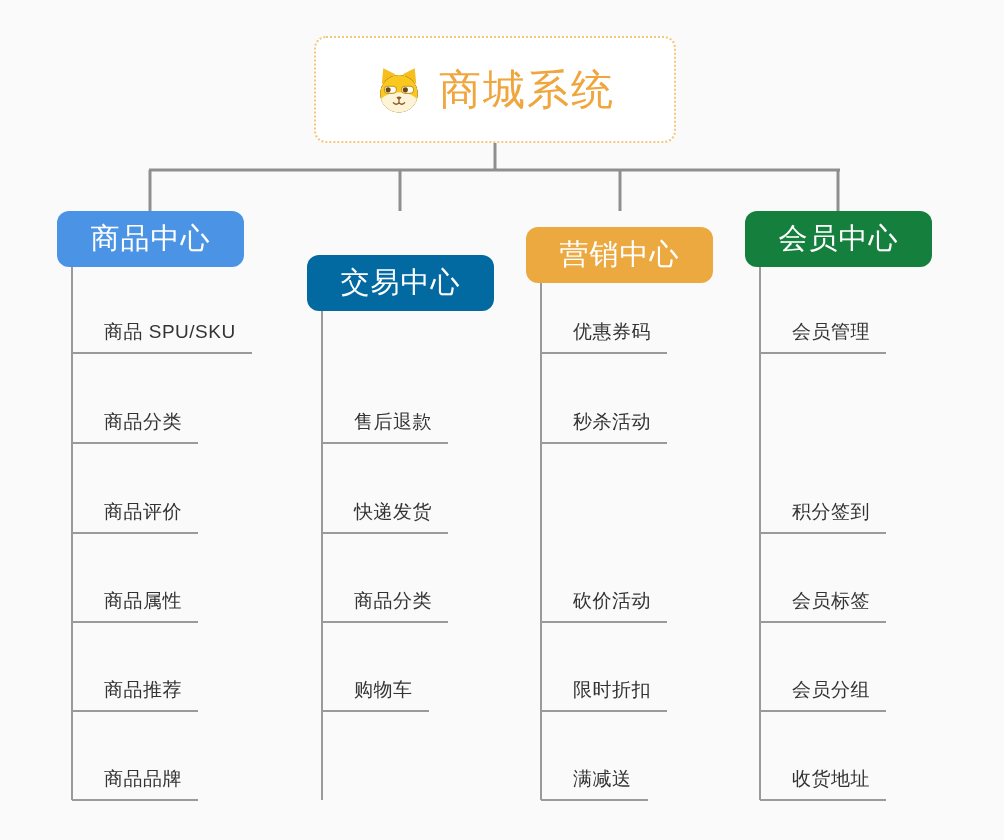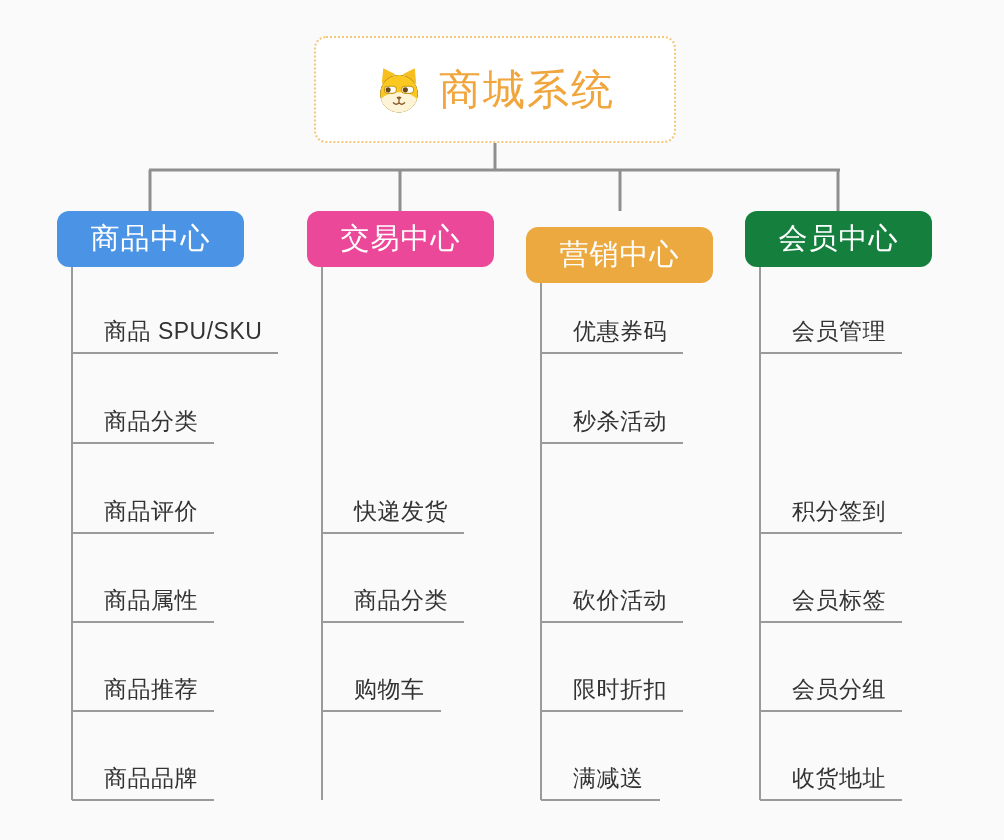--- a/index.html
+++ b/index.html
@@ -18,21 +18,21 @@
   .branch{
     position:absolute;top:211px;width:187px;height:56px;border-radius:12px;
     color:#ffffff;font-size:29px;letter-spacing:1px;
     display:flex;align-items:center;justify-content:center;cursor:pointer;
   }
   .b0{left:57px;background:#4b94e5}
   .b1{left:307px;background:#e45c5c}
   .b2{left:526px;background:#eba93f}
   .b3{left:745px;background:#6dbe45}
   .leaf{
-    position:absolute;font-size:23px;line-height:31px;color:#333;
+    position:absolute;font-size:19px;line-height:31px;color:#333;
     padding:0 16px 5px 32px;border-bottom:2px solid #9a9a9a;
     white-space:nowrap;letter-spacing:0.5px;cursor:pointer;
   }
   .c0{left:72px}.c1{left:322px}.c2{left:541px}.c3{left:760px}
   .r0{top:316px}.r1{top:406px}.r2{top:496px}.r3{top:585px}.r4{top:674px}.r5{top:763px}
 </style>
 </head>
 <body>
 
 <div class="stage" style="background: rgb(250, 250, 250);">
@@ -60,31 +60,32 @@
         <circle cx="17.5" cy="31.8" r="3.4" fill="#6b4613"></circle>
         <circle cx="40.5" cy="31.8" r="3.4" fill="#6b4613"></circle>
         <path d="M28.5 42 Q32 39.5 35.5 42 L32 45.5 Z" fill="#8a5a28"></path>
         <path d="M32 45.5 L32 49 M24.5 49 Q28.3 53 32 49 Q35.7 53 39.5 49" stroke="#8a5a28" stroke-width="1.7" fill="none" stroke-linecap="round"></path>
       </svg>
     </span>
     <span class="root-title" style="color: rgb(240, 165, 61);">商城系统</span>
   </div>
 
   <div class="branch b0" style="background: rgb(75, 148, 229);">商品中心</div>
-  <div class="branch b1" style="background: #ec4899;">交易中心</div>
+  <div class="branch b1" style="background: #0369a1; margin-top: 44px;">交易中心</div>
   <div class="branch b2" style="background: rgb(235, 169, 63); margin-top: 16px;">营销中心</div>
   <div class="branch b3" style="background: #15803d;">会员中心</div>
 
   <div class="leaf c0 r0">商品 SPU/SKU</div>
   <div class="leaf c0 r1">商品分类</div>
   <div class="leaf c0 r2">商品评价</div>
   <div class="leaf c0 r3">商品属性</div>
   <div class="leaf c0 r4">商品推荐</div>
   <div class="leaf c0 r5">商品品牌</div>
 
+  <div class="leaf c1 r1">售后退款</div>
   <div class="leaf c1 r2">快递发货</div>
   <div class="leaf c1 r3">商品分类</div>
   <div class="leaf c1 r4">购物车</div>
 
   <div class="leaf c2 r0">优惠券码</div>
   <div class="leaf c2 r1">秒杀活动</div>
   <div class="leaf c2 r3">砍价活动</div>
   <div class="leaf c2 r4">限时折扣</div>
   <div class="leaf c2 r5">满减送</div>
 

